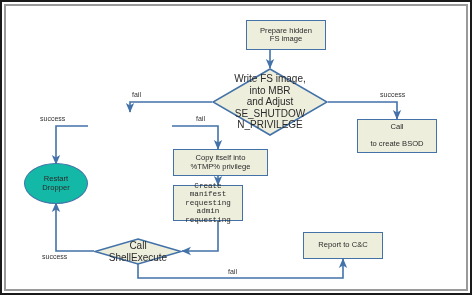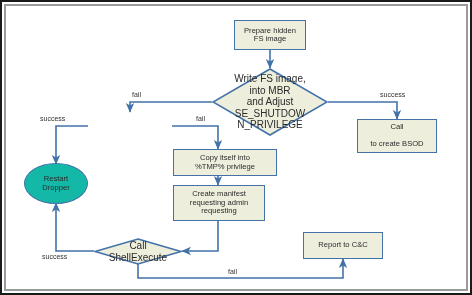--- a/index.html
+++ b/index.html
@@ -125,21 +125,21 @@
         <path d="M212,170 L212,179"></path>
 
         <path d="M212,215 L212,245 L176,245"></path>
 
         <path d="M88,245 L50,245 L50,197"></path>
 
         <path d="M132,258 L132,272 L337,272 L337,253"></path>
       </g>
     </svg>
 
-    <div class="node box" style="left:228px; top:14px; width:72px; height:30px;">
+    <div class="node box" style="left:240px; top:14px; width:80px; height:30px;">
       <span>
         <span>Prepare hidden</span><br>
         <span>FS image</span>
       </span>
     </div>
 
     <div class="diamond-wrap" style="left:206px; top:62px; width:116px; height:68px;">
       <svg viewBox="0 0 116 68" preserveAspectRatio="none">
         <polygon points="58,1 115,34 58,67 1,34" fill="#EDEEDC" stroke="#4372A9" stroke-width="1.6"></polygon>
       </svg>
@@ -163,28 +163,28 @@
     </div>
 
 
     <div class="node ellipse" style="left:18px; top:157px; width:64px; height:41px;">
       <span>
         <span>Restart</span><br>
         <span>Dropper</span>
       </span>
     </div>
 
-    <div class="node box" style="left:167px; top:143px; width:104px; height:27px;">
+    <div class="node box" style="left:167px; top:143px; width:95px; height:27px;">
       <span>
         <span>Copy itself into</span><br>
         <span>%TMP% privilege</span>
       </span>
     </div>
 
-    <div class="node box" style="left:167px; top:179px; width:92px; height:36px;">
+    <div class="node box" style="left:167px; top:179px; width:70px; height:36px;font-family:Liberation Mono, monospace;">
       <span>
         <span>Create manifest</span><br>
         <span>requesting admin</span><br>
         <span>requesting</span>
       </span>
     </div>
 
     <div class="diamond-wrap" style="left:88px; top:232px; width:88px; height:27px;">
       <svg viewBox="0 0 88 27" preserveAspectRatio="none">
         <polygon points="44,1 87,13.5 44,26 1,13.5" fill="#EDEEDC" stroke="#4372A9" stroke-width="1.6"></polygon>

